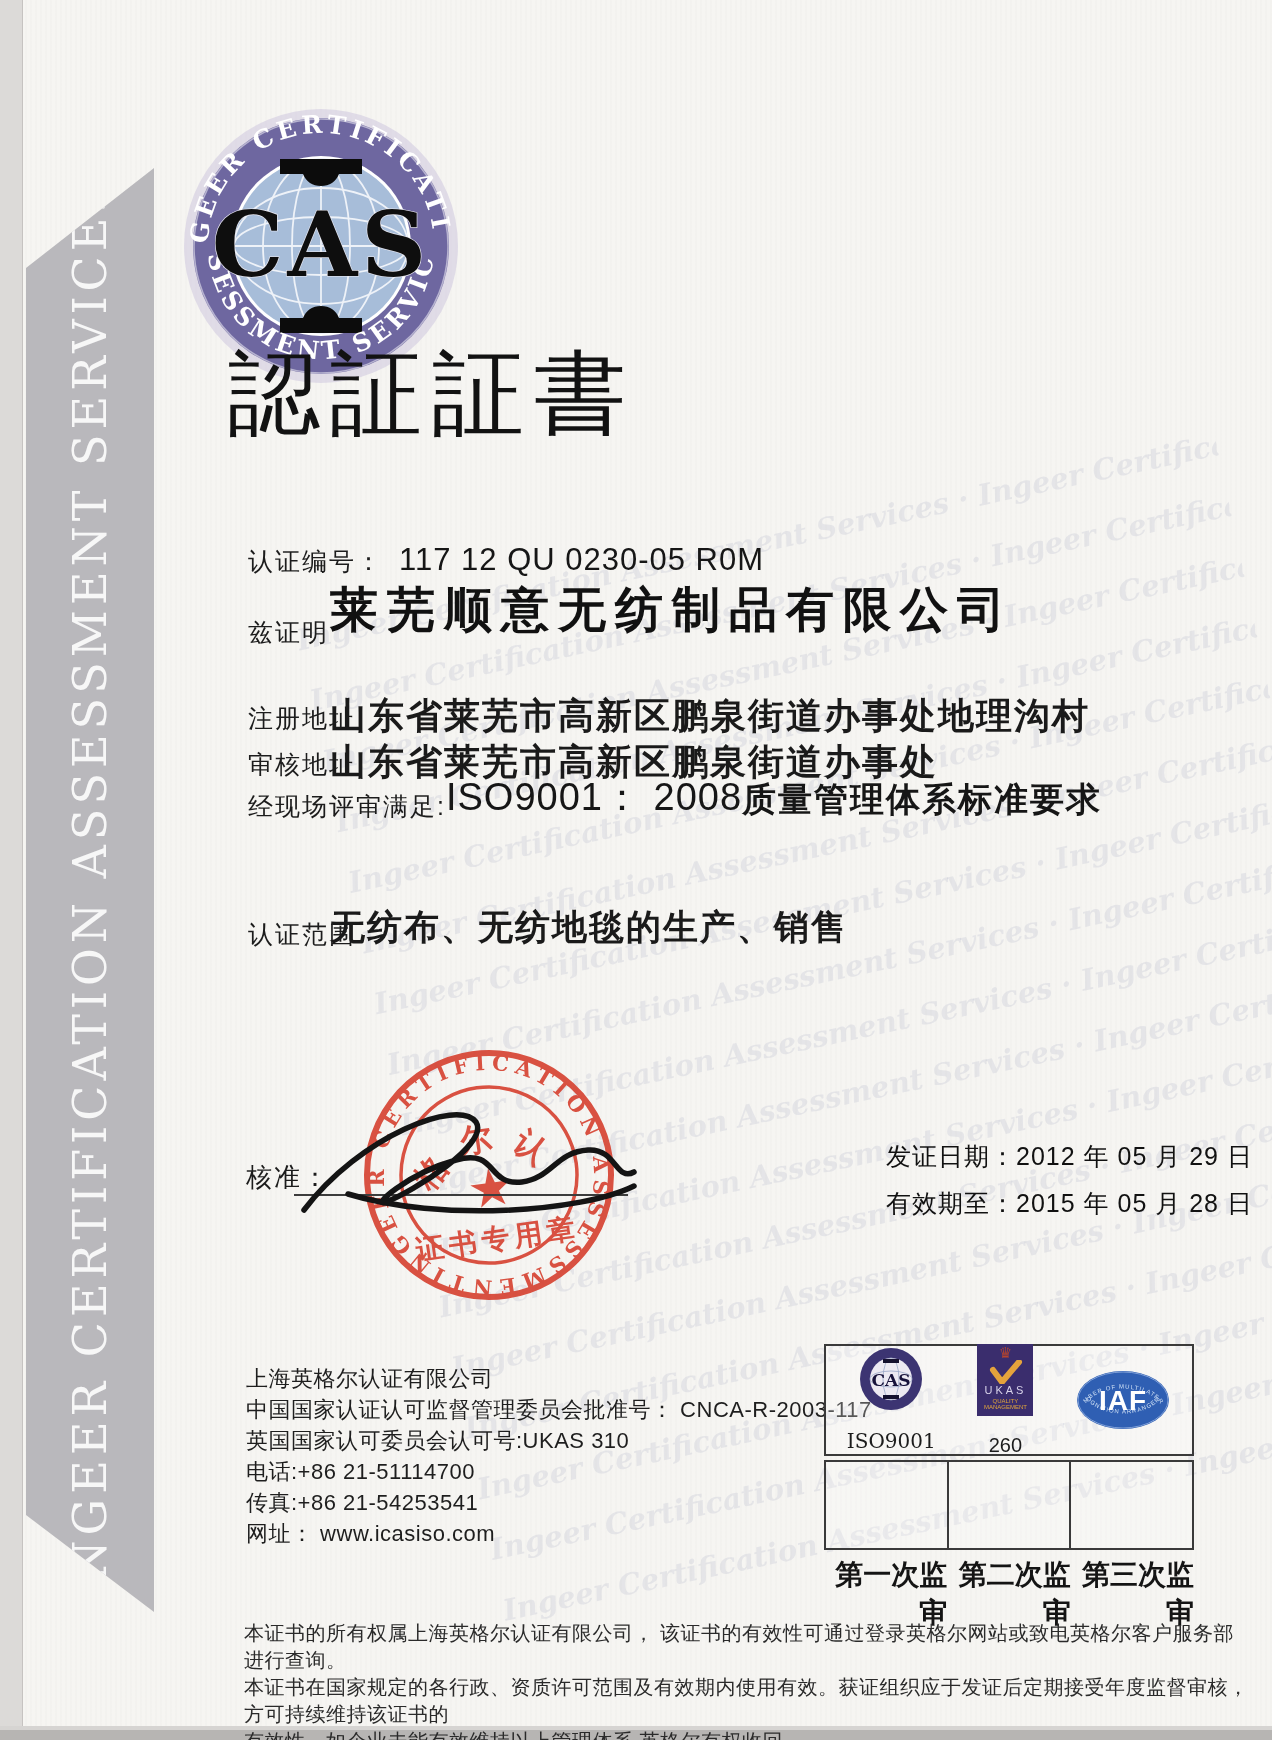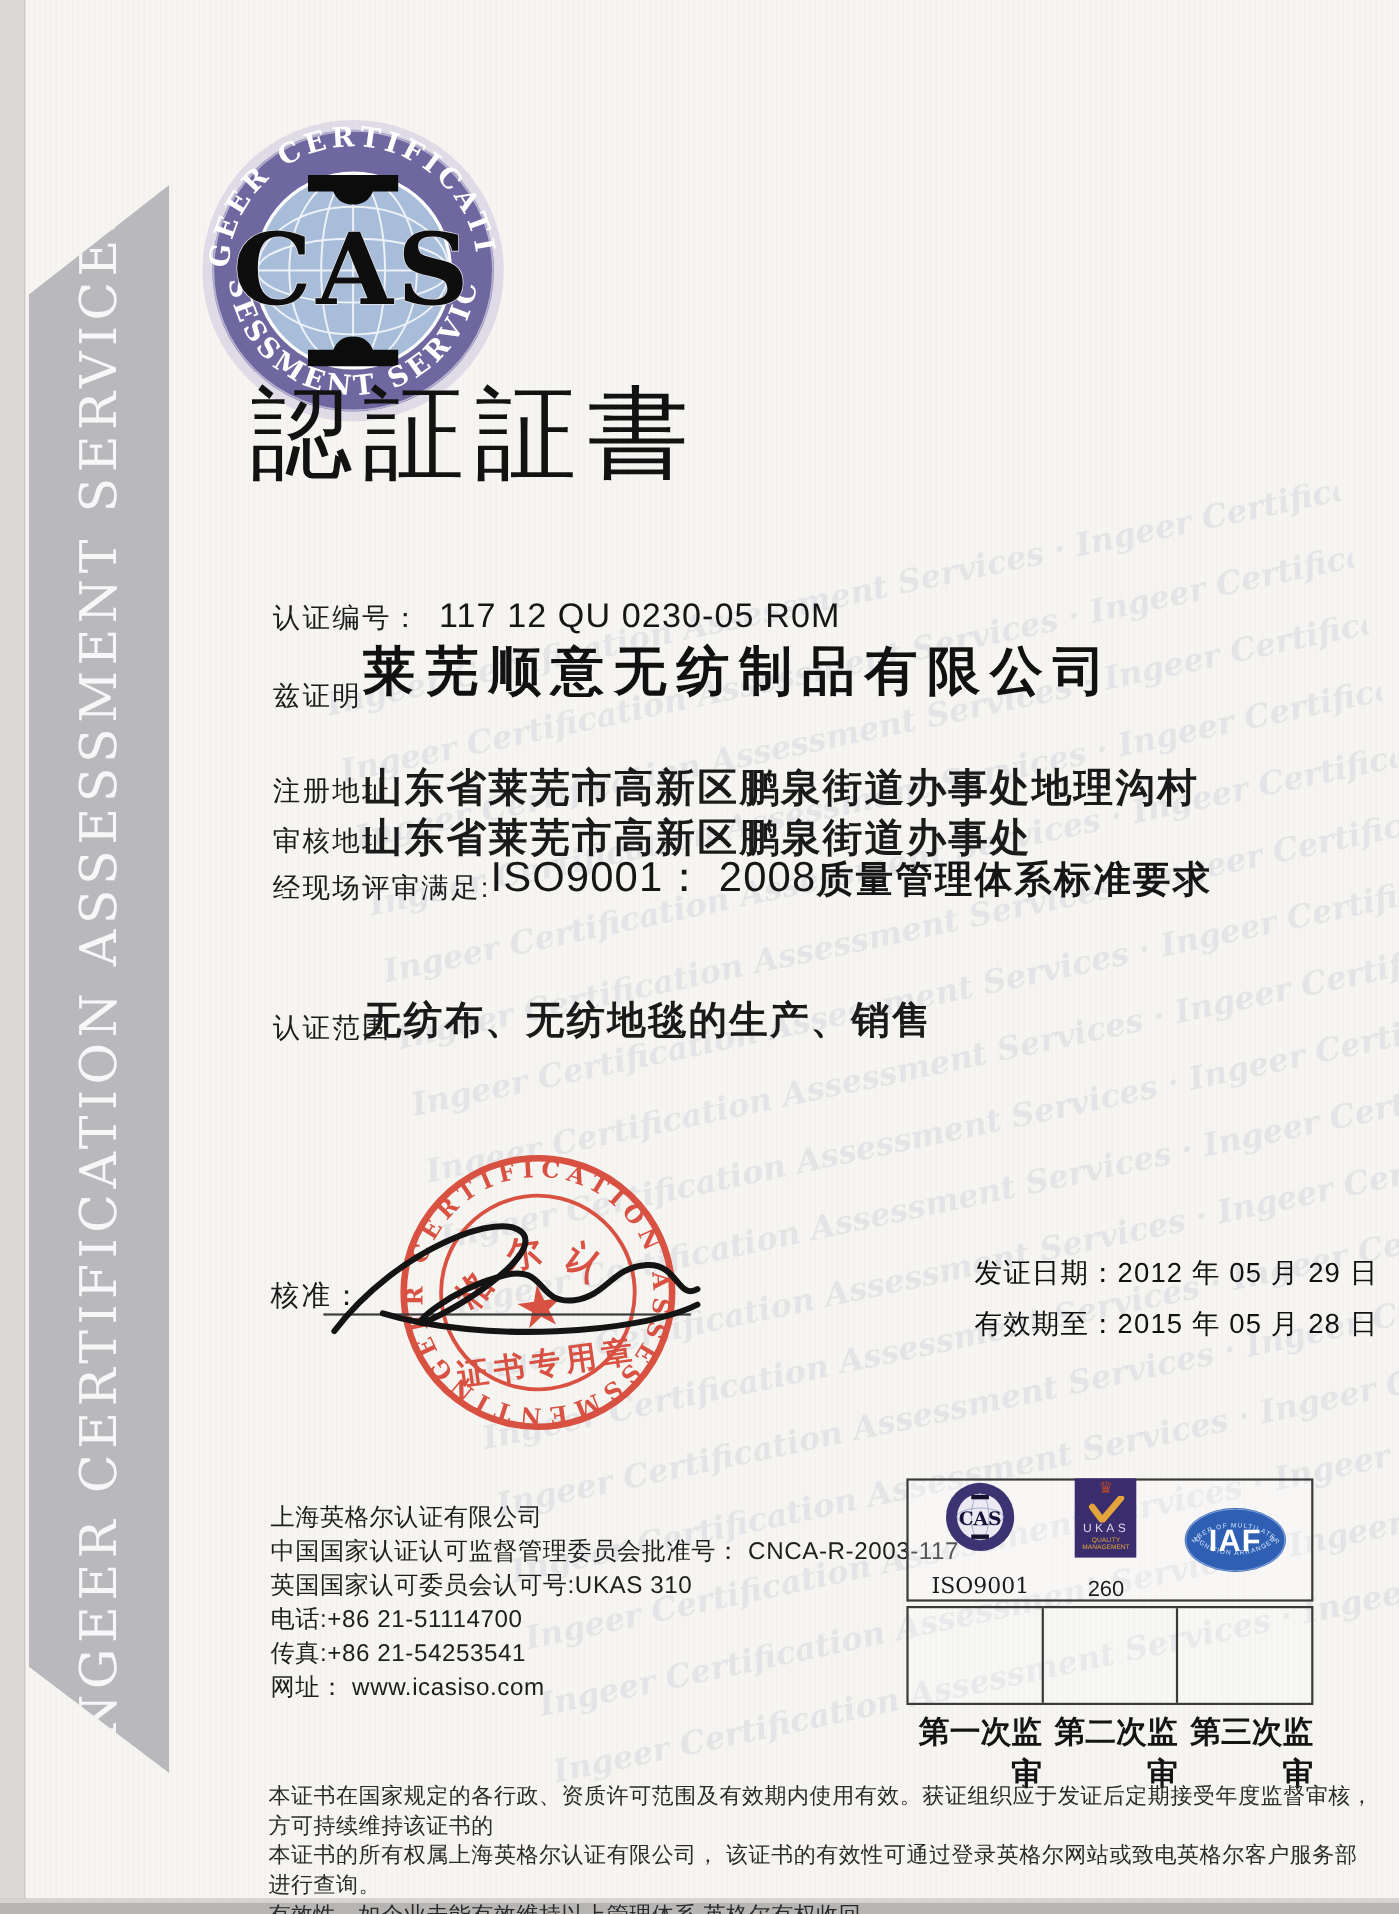--- a/index.html
+++ b/index.html
@@ -275,18 +275,18 @@
     <div class="surv-cell"></div>
     <div class="surv-cell"></div>
   </div>
   <div class="abs surv-labels">
     <span>第一次监审</span>
     <span>第二次监审</span>
     <span>第三次监审</span>
   </div>
 
   <div class="abs footnote">
+    <div>本证书的所有权属上海英格尔认证有限公司， 该证书的有效性可通过登录英格尔网站或致电英格尔客户服务部进行查询。</div>
     <div>本证书在国家规定的各行政、资质许可范围及有效期内使用有效。获证组织应于发证后定期接受年度监督审核，方可持续维持该证书的</div>
-    <div>本证书的所有权属上海英格尔认证有限公司， 该证书的有效性可通过登录英格尔网站或致电英格尔客户服务部进行查询。</div>
     <div>有效性，如企业未能有效维持以上管理体系,英格尔有权收回。</div>
   </div>
 
 </div>
 
 </body></html>

